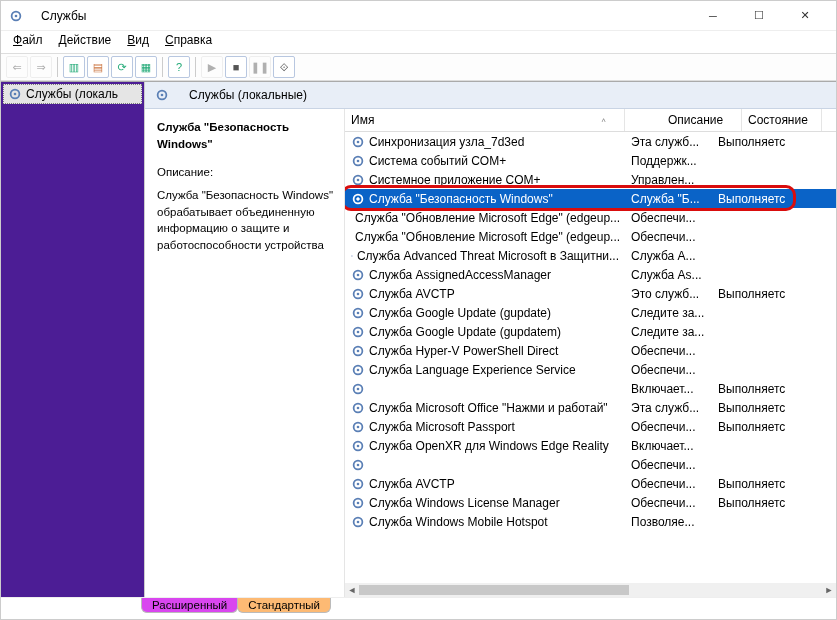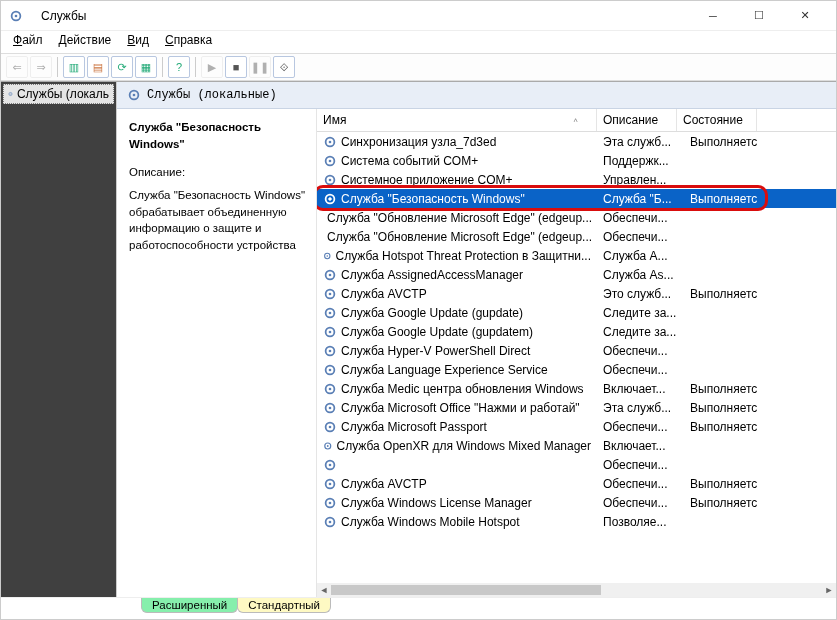--- a/index.html
+++ b/index.html
@@ -56,40 +56,39 @@
     color:#555;
   }
   .tbtn.disabled { opacity: 0.45; border-color:#ddd; }
   .tsep { width:1px; height:20px; background:#ccc; margin: 0 4px; }
   .client {
     display:flex;
     height: calc(620px - 30px - 22px - 28px - 24px);
     border-top: 1px solid #aaa;
   }
   .tree {
-    width: 116px;
+    width: 144px;
     border-right: 1px solid #ccc;
     padding: 2px;
-    background:#404040;
+    background:#4c1d95;
   }
   .tree-item {
     display:flex; align-items:center; gap:4px;
     padding: 2px 4px;
     background: #e5e5e5;
     border: 1px dotted #7a7a7a;
     white-space: nowrap; overflow:hidden;
   }
   .rightpane { flex:1; display:flex; flex-direction:column; overflow:hidden; }
   .pane-header {
     padding: 6px 10px 6px 10px;
     background: #e8eef7;
     border-bottom: 1px solid #c9d4e4;
-    display:flex; align-items:center; gap:6px;
+    display:flex; align-items:center; gap:20px;
     font-size: 12px;
-    font-family: Liberation Mono, monospace;
   }
   .pane-body { flex:1; display:flex; overflow:hidden; }
   .detail {
     width: 200px;
     padding: 10px 10px 10px 12px;
     font-size: 11.5px;
     line-height: 1.45;
     border-right: 1px solid #e5e5e5;
   }
   .detail .svc-name { font-weight: bold; margin-bottom: 12px; }
@@ -102,21 +101,21 @@
     font-size: 12px;
   }
   .listhead .col {
     padding: 4px 6px;
     border-right: 1px solid #e5e5e5;
     text-align:left;
     white-space:nowrap; overflow:hidden;
     display:flex; align-items:center; gap:4px;
   }
   .col.name { width: 280px; }
-  .col.desc { width: 80px; }
+  .col.desc { width: 80px; margin-left: 37px; }
   .col.state { width: 80px; }
   .sort-indicator { font-size:8px; color:#888; margin-left:auto; margin-right:12px;}
   .rows { flex:1; overflow:hidden; position:relative; }
   .row {
     display:flex;
     height: 19px;
     align-items:center;
     font-size: 12px;
     white-space:nowrap;
   }
@@ -144,24 +143,24 @@
     font-size:11.5px;
     background:#fff;
     border-top: 1px solid #eee;
   }
   .tab {
     padding: 1px 10px;
     border: 1px solid #bbb;
     border-top: none;
     border-bottom-left-radius: 6px;
     border-bottom-right-radius: 6px;
-    background:#fef9c3;
+    background:#fdba74;
     margin-right:-1px;
   }
-  .tab.active { background:#86efac; font-weight:normal; }
+  .tab.active { background:#d946ef; font-weight:normal; }
   .hscroll {
     height: 14px;
     background:#f0f0f0;
     display:flex;
     align-items:center;
   }
   .hscroll .thumb { background:#c8c8c8; height:10px; }
   .hscroll .arrow { width:14px; text-align:center; font-size:9px; color:#666;}
 </style>
 </head>
@@ -313,21 +312,21 @@
               </div>
               <div class="c cdesc">Обеспечи...</div>
               <div class="c cstate"></div>
             </div>
             <div class="row">
               <div class="c cname">
                 <span class="gear-icon"><svg viewBox="0 0 16 16">
                     <circle cx="8" cy="8" r="5" fill="none" stroke="#5a7fb5" stroke-width="2"></circle>
                     <circle cx="8" cy="8" r="1.5" fill="#5a7fb5"></circle>
                   </svg></span>
-                <span>Служба Hotspot Threat Protection в Защитни...</span>
+                <span>Служба Advanced Threat Microsoft в Защитни...</span>
               </div>
               <div class="c cdesc">Служба A...</div>
               <div class="c cstate"></div>
             </div>
             <div class="row">
               <div class="c cname">
                 <span class="gear-icon"><svg viewBox="0 0 16 16">
                     <circle cx="8" cy="8" r="5" fill="none" stroke="#5a7fb5" stroke-width="2"></circle>
                     <circle cx="8" cy="8" r="1.5" fill="#5a7fb5"></circle>
                   </svg></span>
@@ -390,21 +389,20 @@
               </div>
               <div class="c cdesc">Обеспечи...</div>
               <div class="c cstate"></div>
             </div>
             <div class="row">
               <div class="c cname">
                 <span class="gear-icon"><svg viewBox="0 0 16 16">
                     <circle cx="8" cy="8" r="5" fill="none" stroke="#5a7fb5" stroke-width="2"></circle>
                     <circle cx="8" cy="8" r="1.5" fill="#5a7fb5"></circle>
                   </svg></span>
-                <span>Служба Medic центра обновления Windows</span>
               </div>
               <div class="c cdesc">Включает...</div>
               <div class="c cstate">Выполняетс</div>
             </div>
             <div class="row">
               <div class="c cname">
                 <span class="gear-icon"><svg viewBox="0 0 16 16">
                     <circle cx="8" cy="8" r="5" fill="none" stroke="#5a7fb5" stroke-width="2"></circle>
                     <circle cx="8" cy="8" r="1.5" fill="#5a7fb5"></circle>
                   </svg></span>
@@ -423,21 +421,21 @@
               </div>
               <div class="c cdesc">Обеспечи...</div>
               <div class="c cstate">Выполняетс</div>
             </div>
             <div class="row">
               <div class="c cname">
                 <span class="gear-icon"><svg viewBox="0 0 16 16">
                     <circle cx="8" cy="8" r="5" fill="none" stroke="#5a7fb5" stroke-width="2"></circle>
                     <circle cx="8" cy="8" r="1.5" fill="#5a7fb5"></circle>
                   </svg></span>
-                <span>Служба OpenXR для Windows Mixed Manager</span>
+                <span>Служба OpenXR для Windows Edge Reality</span>
               </div>
               <div class="c cdesc">Включает...</div>
               <div class="c cstate"></div>
             </div>
             <div class="row">
               <div class="c cname">
                 <span class="gear-icon"><svg viewBox="0 0 16 16">
                     <circle cx="8" cy="8" r="5" fill="none" stroke="#5a7fb5" stroke-width="2"></circle>
                     <circle cx="8" cy="8" r="1.5" fill="#5a7fb5"></circle>
                   </svg></span>

